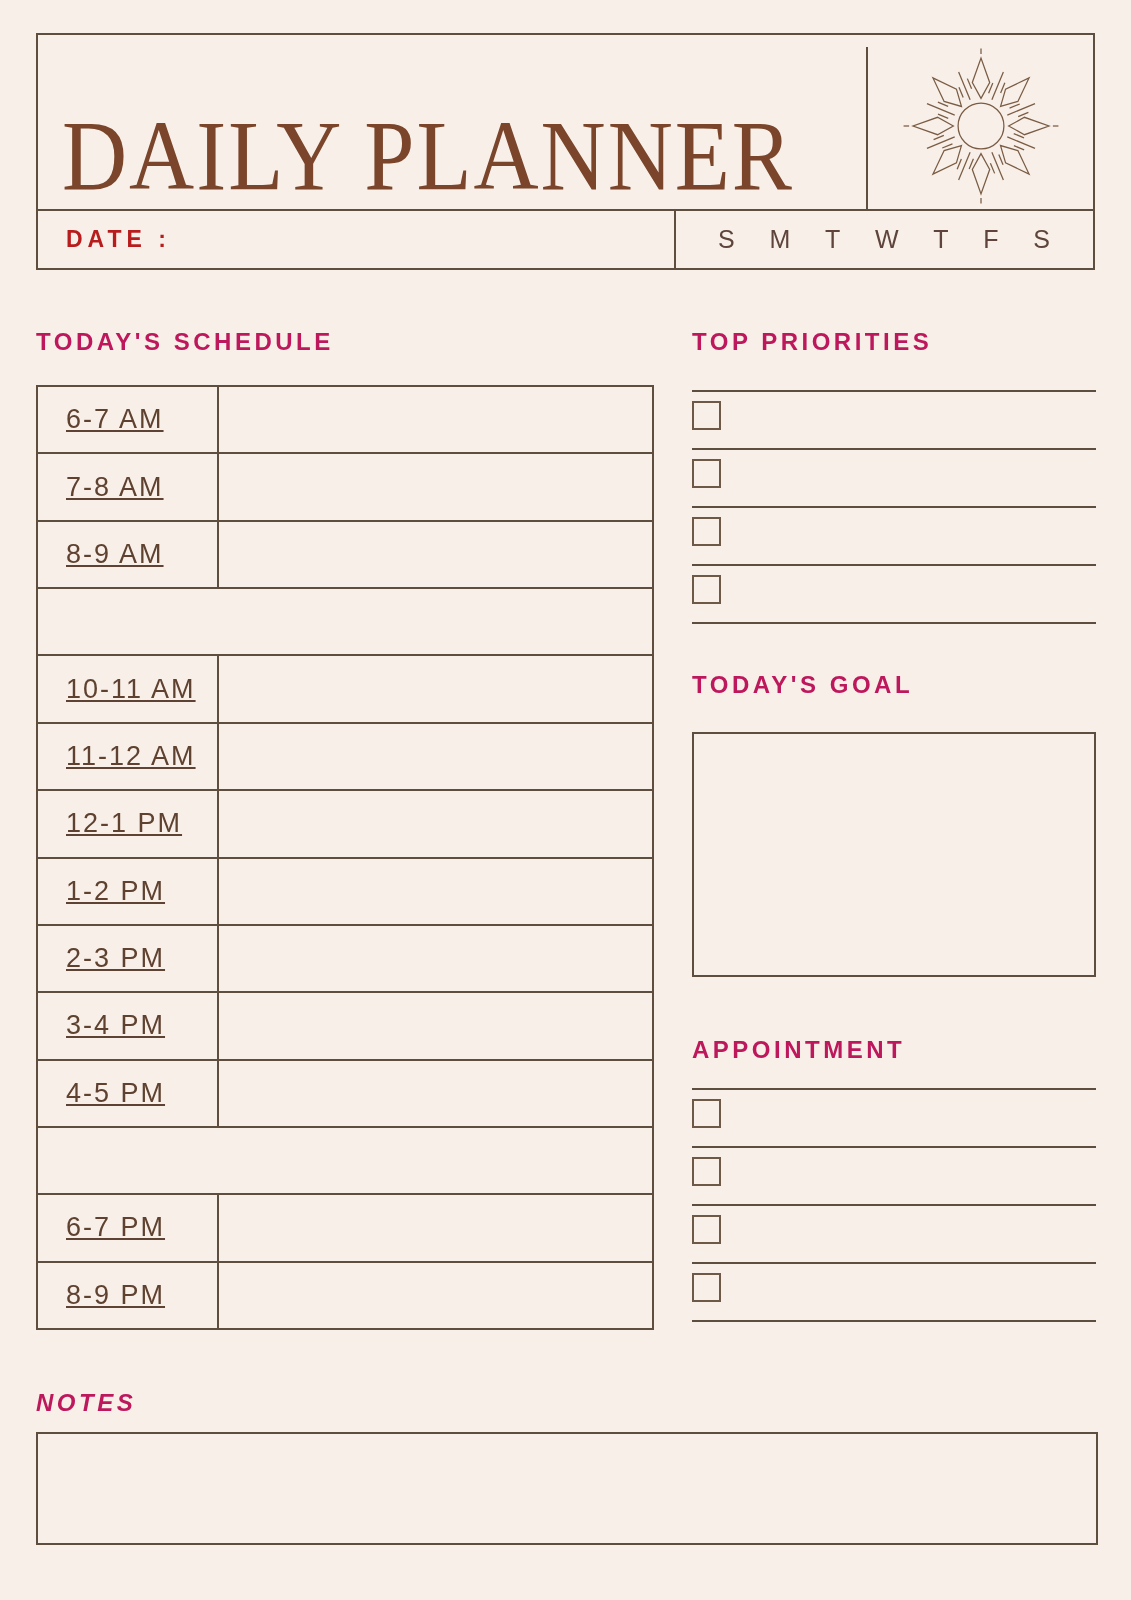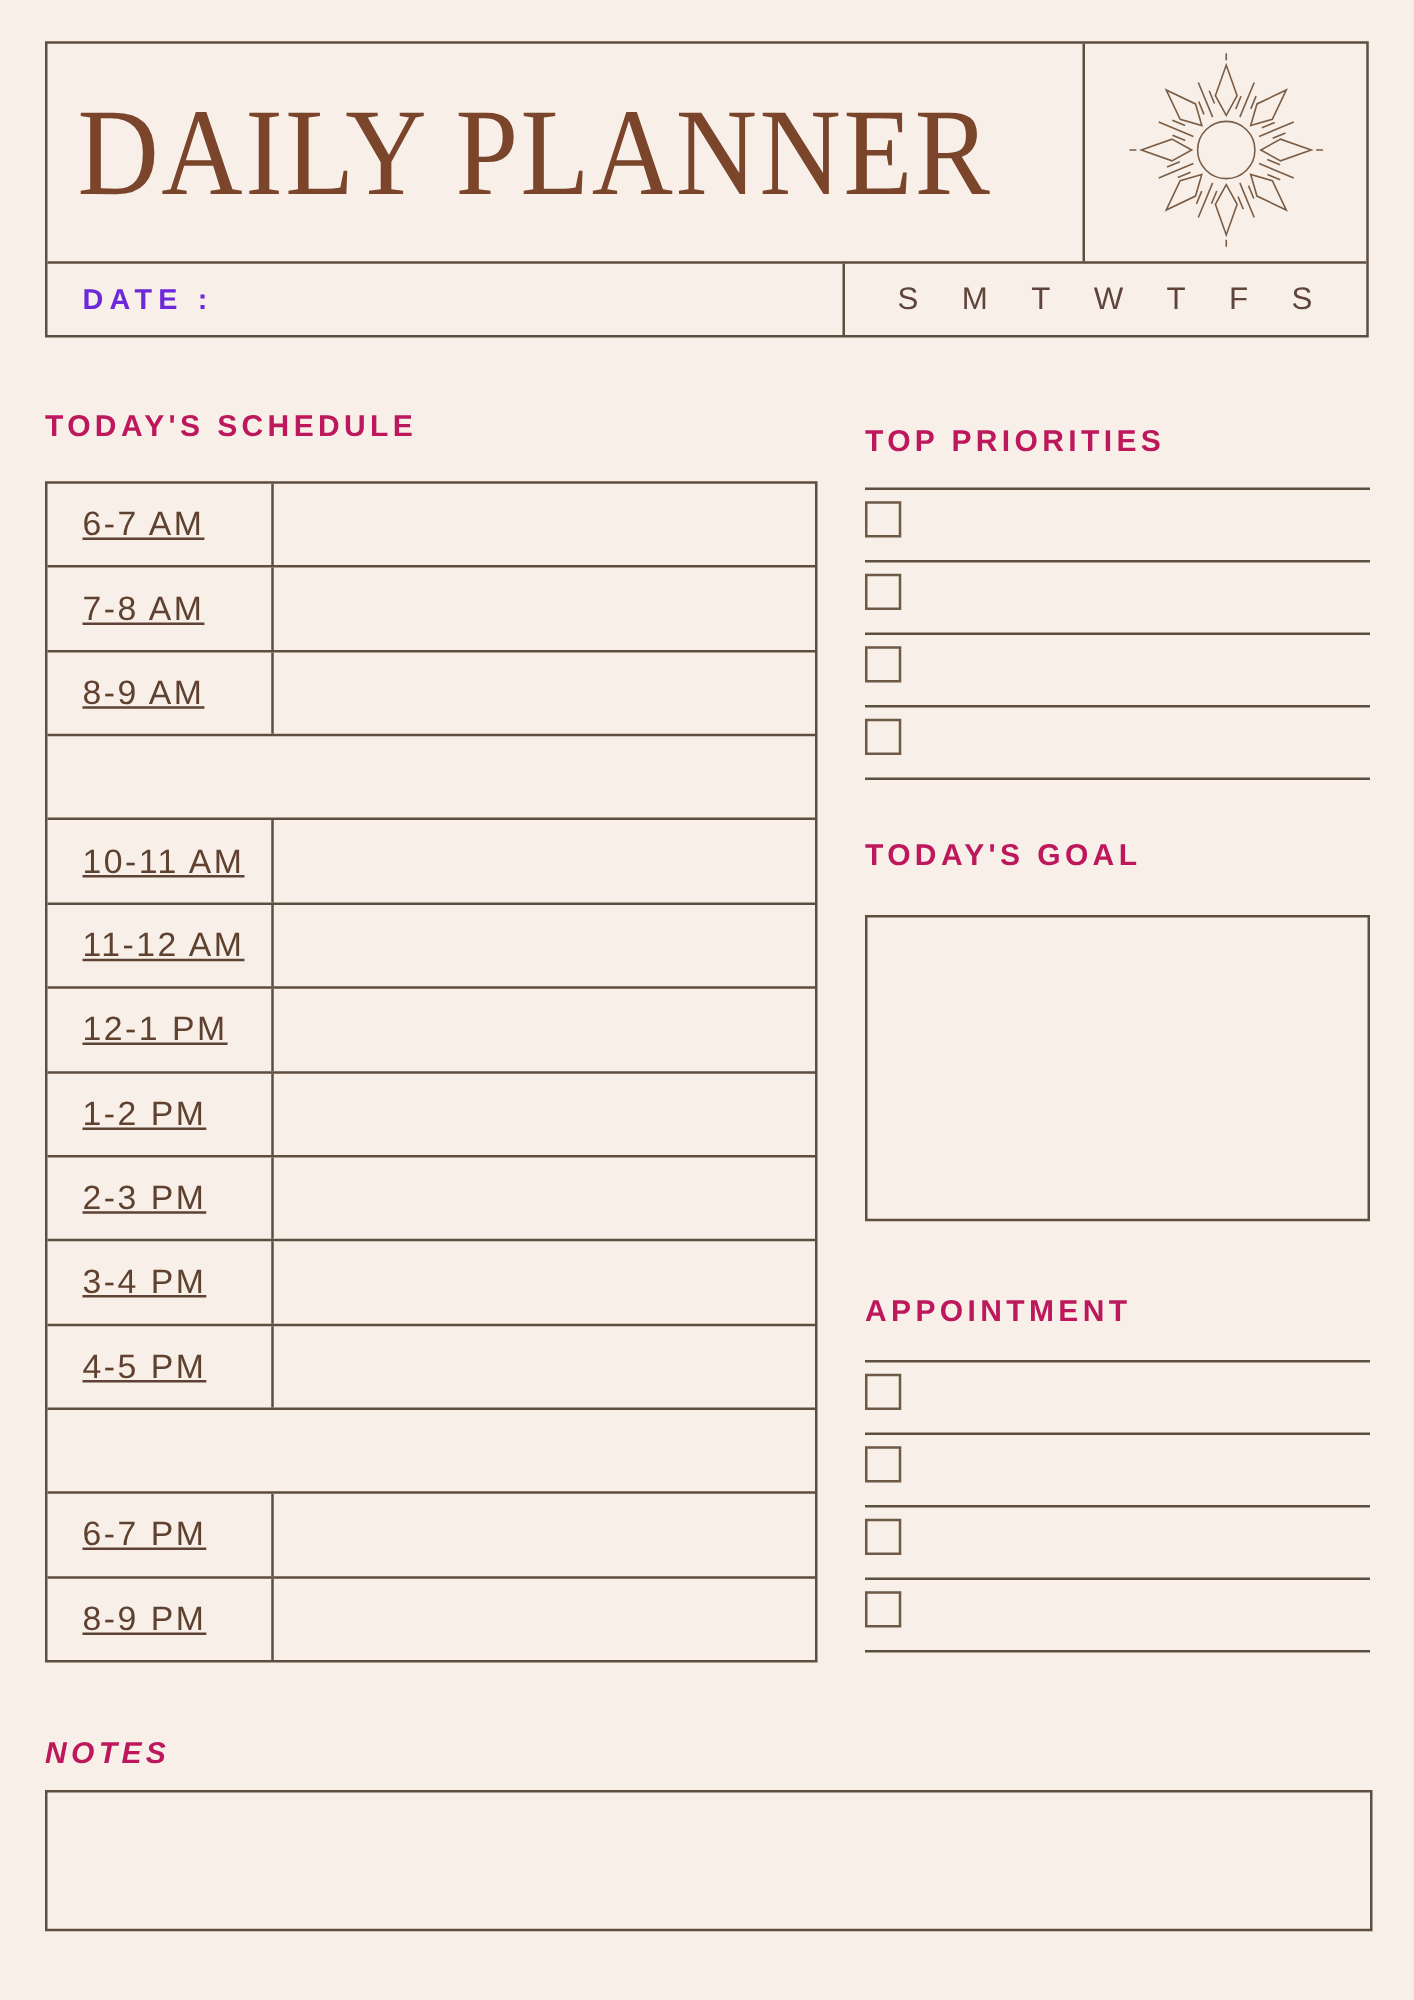--- a/index.html
+++ b/index.html
@@ -15,21 +15,21 @@
   }
   
   .header-box {
     position: absolute;
     left: 36px; top: 33px;
     width: 1059px; height: 237px;
     border: 2px solid #5d4e40;
     display: flex;
     flex-direction: column;
   }
-  .header-top { flex: 1; display: flex; min-height: 0; }
+  .header-top { flex: 1; display: flex; min-height: 0; align-items: flex-end; }
   .title-cell { flex: 1; display: flex; align-items: center; padding-left: 24px; }
   .planner-title {
     font-family: "Liberation Serif", serif;
     font-size: 92px;
     font-weight: 400;
     letter-spacing: 2px;
     color: #7a452a;
     transform: scale(0.98, 1.08);
     transform-origin: left center;
     white-space: nowrap;
@@ -44,21 +44,21 @@
     border-top: 2px solid #5d4e40;
     display: flex;
   }
   .date-cell {
     width: 636px;
     display: flex; align-items: center;
     padding-left: 28px;
     font-size: 23px;
     font-weight: 600;
     letter-spacing: 5px;
-    color: #6d28d9;
+    color: #b91c1c;
   }
   .date-value { flex: 1; height: 100%; }
   .days-cell {
     flex: 1;
     border-left: 2px solid #5d4e40;
     display: flex; align-items: center; justify-content: space-between;
     padding: 0 42px;
     font-size: 25px;
     font-weight: 500;
     letter-spacing: 1px;
@@ -276,21 +276,21 @@
     <div class="schedule-row">
         <div class="time-cell">6-7 PM</div>
         <div class="entry-cell"></div>
       </div>
     <div class="schedule-row">
         <div class="time-cell">8-9 PM</div>
         <div class="entry-cell"></div>
       </div>
   </div>
 
-  <div class="section-heading" style="left:692px; top:340px;">TOP PRIORITIES</div>
+  <div class="section-heading" style="left:692px; top:328px;">TOP PRIORITIES</div>
 
   <div class="check-list" style="top:390px;">
     <div class="check-item">
         <div class="checkbox"></div>
         <div class="check-line"></div>
       </div>
     <div class="check-item">
         <div class="checkbox"></div>
         <div class="check-line"></div>
       </div>

